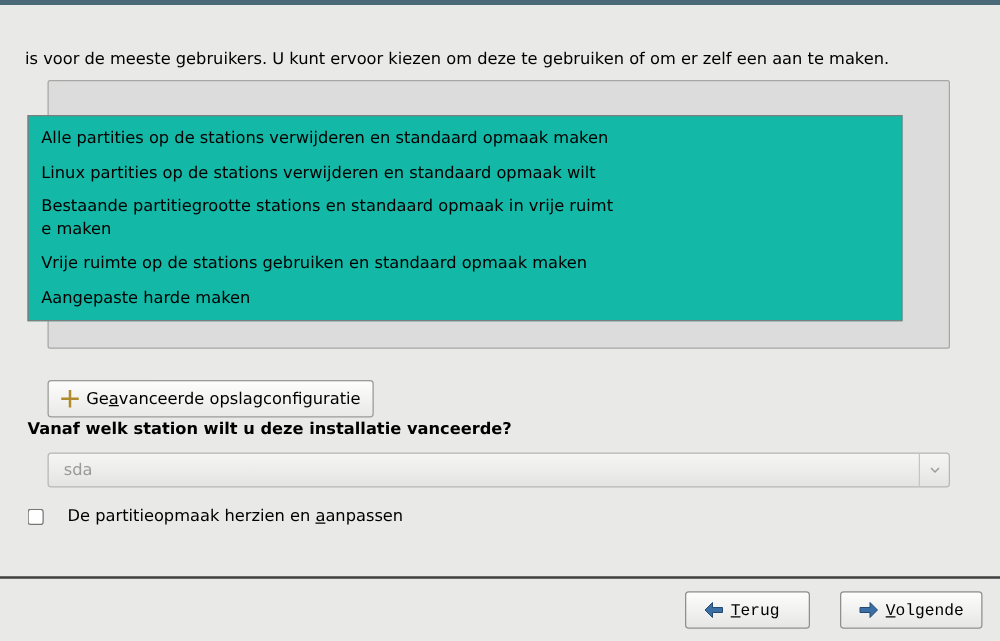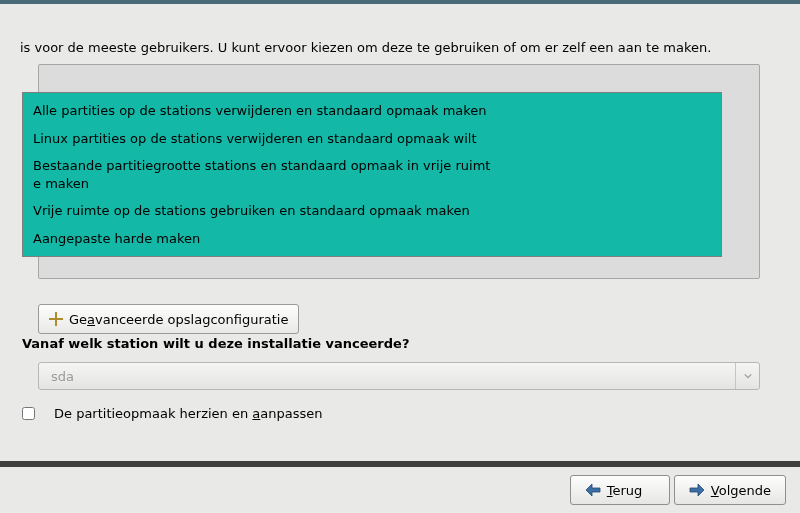--- a/index.html
+++ b/index.html
@@ -117,26 +117,27 @@
     line-height: 1.35;
     cursor: pointer;
     white-space: pre-line;
   }
   
   .footer {
     position: absolute;
     left: 0; right: 0; bottom: 0;
     height: 52px;
     background: #e9e9e7;
-    border-top: 6px solid #404040;
+    border-top: 2px solid #404040;
     display: flex;
     align-items: center;
     justify-content: flex-end;
     padding-right: 14px;
-    gap: 4px;
+    gap: 24px;
+    font-family: Liberation Mono, monospace;
   }
   .nav-btn {
     background: linear-gradient(#fdfdfd,#e6e6e4);
     border: 1px solid #8f8f8d;
     border-radius: 3px;
     height: 30px;
     min-width: 100px;
     padding: 0 14px;
     display: flex;
     align-items: center;

